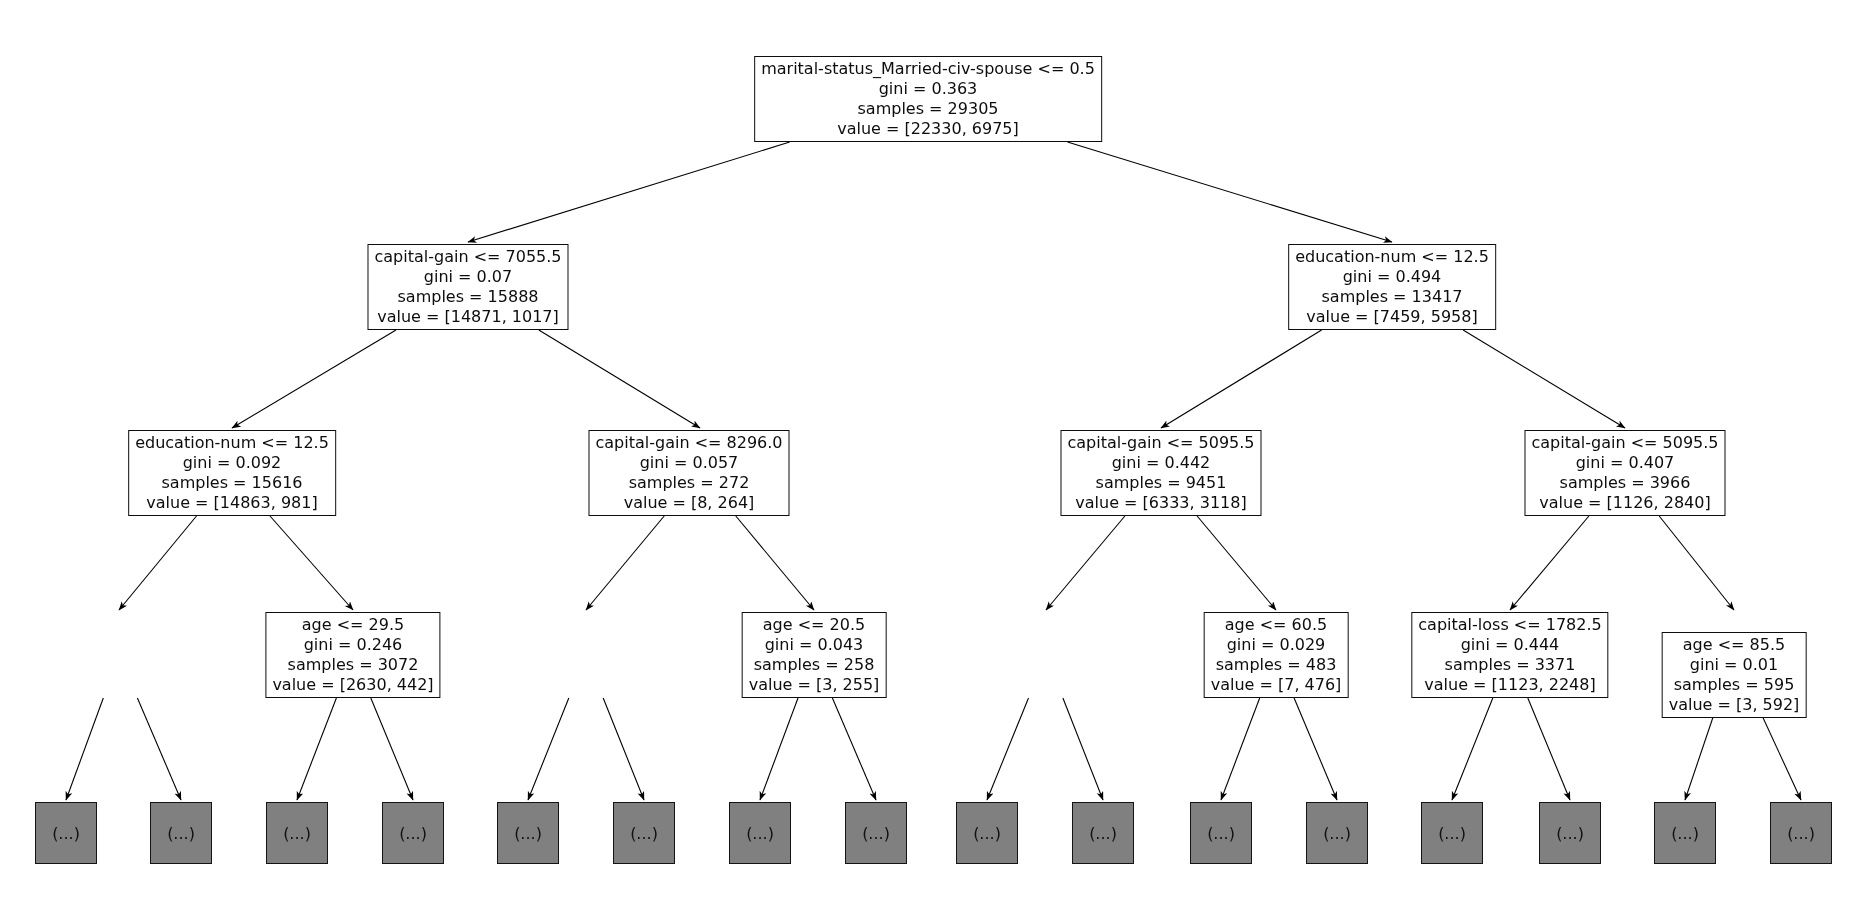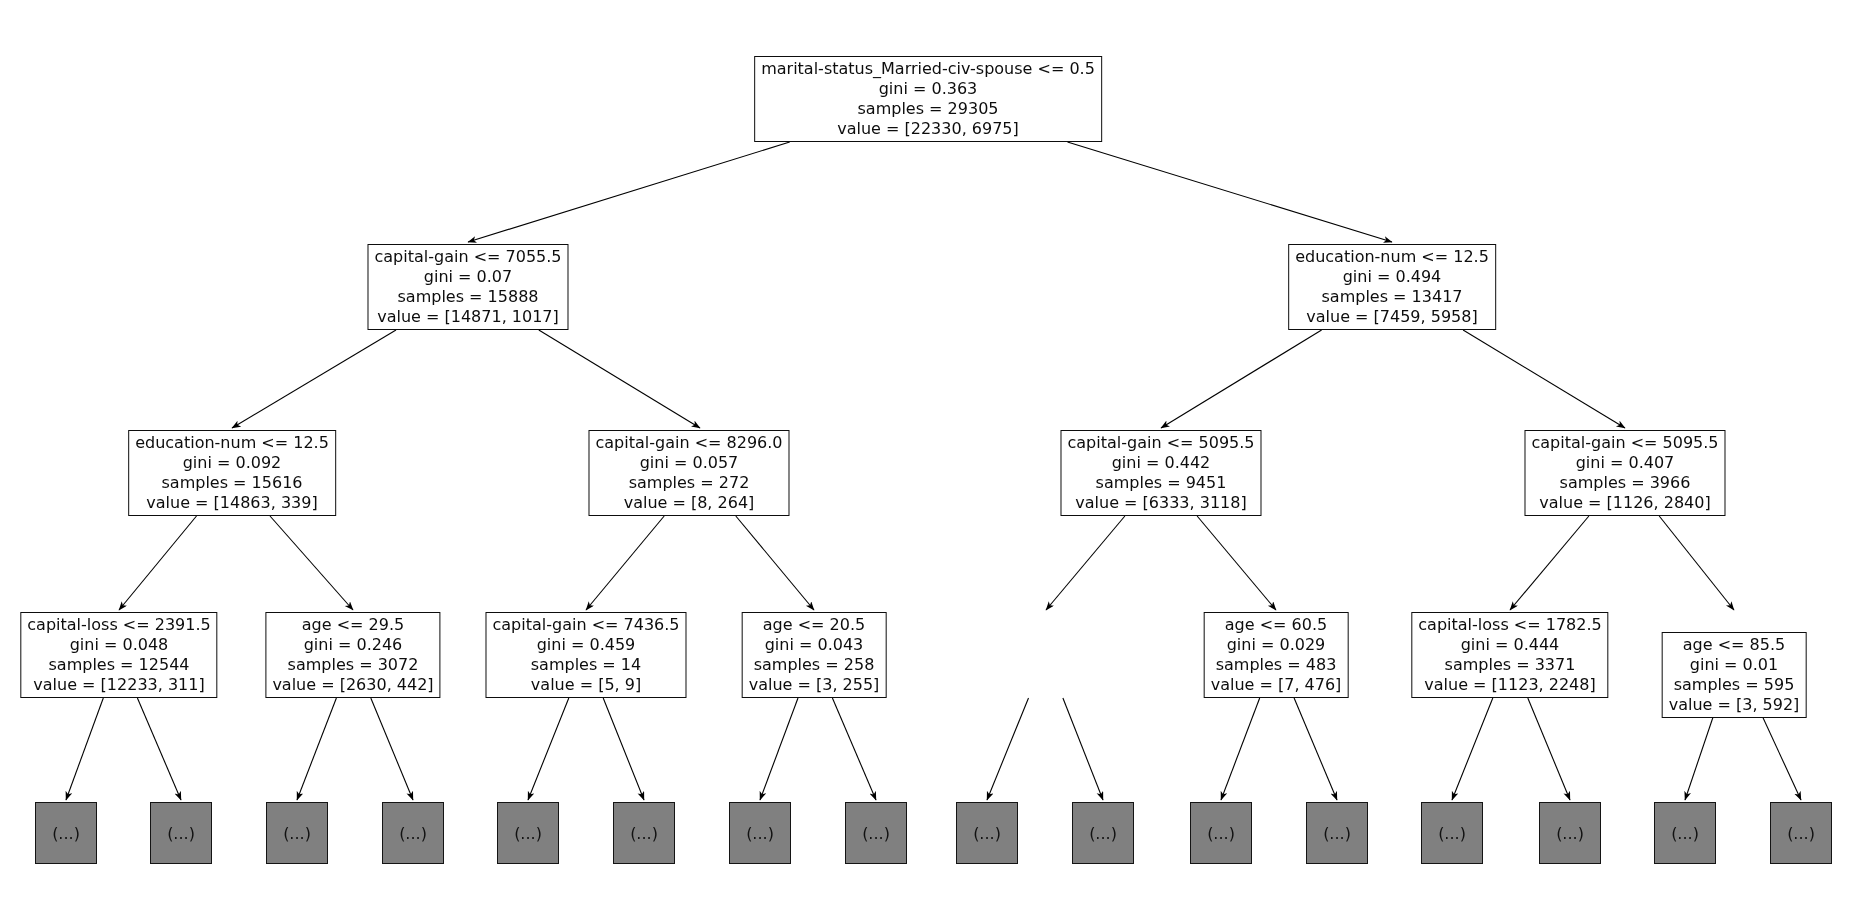--- a/index.html
+++ b/index.html
@@ -114,58 +114,46 @@
     <div>education-num &lt;= 12.5</div>
     <div>gini = 0.494</div>
     <div>samples = 13417</div>
     <div>value = [7459, 5958]</div>
   </div>
 
   <div class="node" style="left:232px; top:430px">
     <div>education-num &lt;= 12.5</div>
     <div>gini = 0.092</div>
     <div>samples = 15616</div>
-    <div>value = [14863, 339]</div>
+    <div>value = [14863, 981]</div>
   </div>
   <div class="node" style="left:689px; top:430px">
     <div>capital-gain &lt;= 8296.0</div>
     <div>gini = 0.057</div>
     <div>samples = 272</div>
     <div>value = [8, 264]</div>
   </div>
   <div class="node" style="left:1161px; top:430px">
     <div>capital-gain &lt;= 5095.5</div>
     <div>gini = 0.442</div>
     <div>samples = 9451</div>
     <div>value = [6333, 3118]</div>
   </div>
   <div class="node" style="left:1625px; top:430px">
     <div>capital-gain &lt;= 5095.5</div>
     <div>gini = 0.407</div>
     <div>samples = 3966</div>
     <div>value = [1126, 2840]</div>
   </div>
 
-  <div class="node" style="left:119px; top:612px">
-    <div>capital-loss &lt;= 2391.5</div>
-    <div>gini = 0.048</div>
-    <div>samples = 12544</div>
-    <div>value = [12233, 311]</div>
-  </div>
   <div class="node" style="left:353px; top:612px">
     <div>age &lt;= 29.5</div>
     <div>gini = 0.246</div>
     <div>samples = 3072</div>
     <div>value = [2630, 442]</div>
-  </div>
-  <div class="node" style="left:586px; top:612px">
-    <div>capital-gain &lt;= 7436.5</div>
-    <div>gini = 0.459</div>
-    <div>samples = 14</div>
-    <div>value = [5, 9]</div>
   </div>
   <div class="node" style="left:814px; top:612px">
     <div>age &lt;= 20.5</div>
     <div>gini = 0.043</div>
     <div>samples = 258</div>
     <div>value = [3, 255]</div>
   </div>
   <div class="node" style="left:1276px; top:612px">
     <div>age &lt;= 60.5</div>
     <div>gini = 0.029</div>

